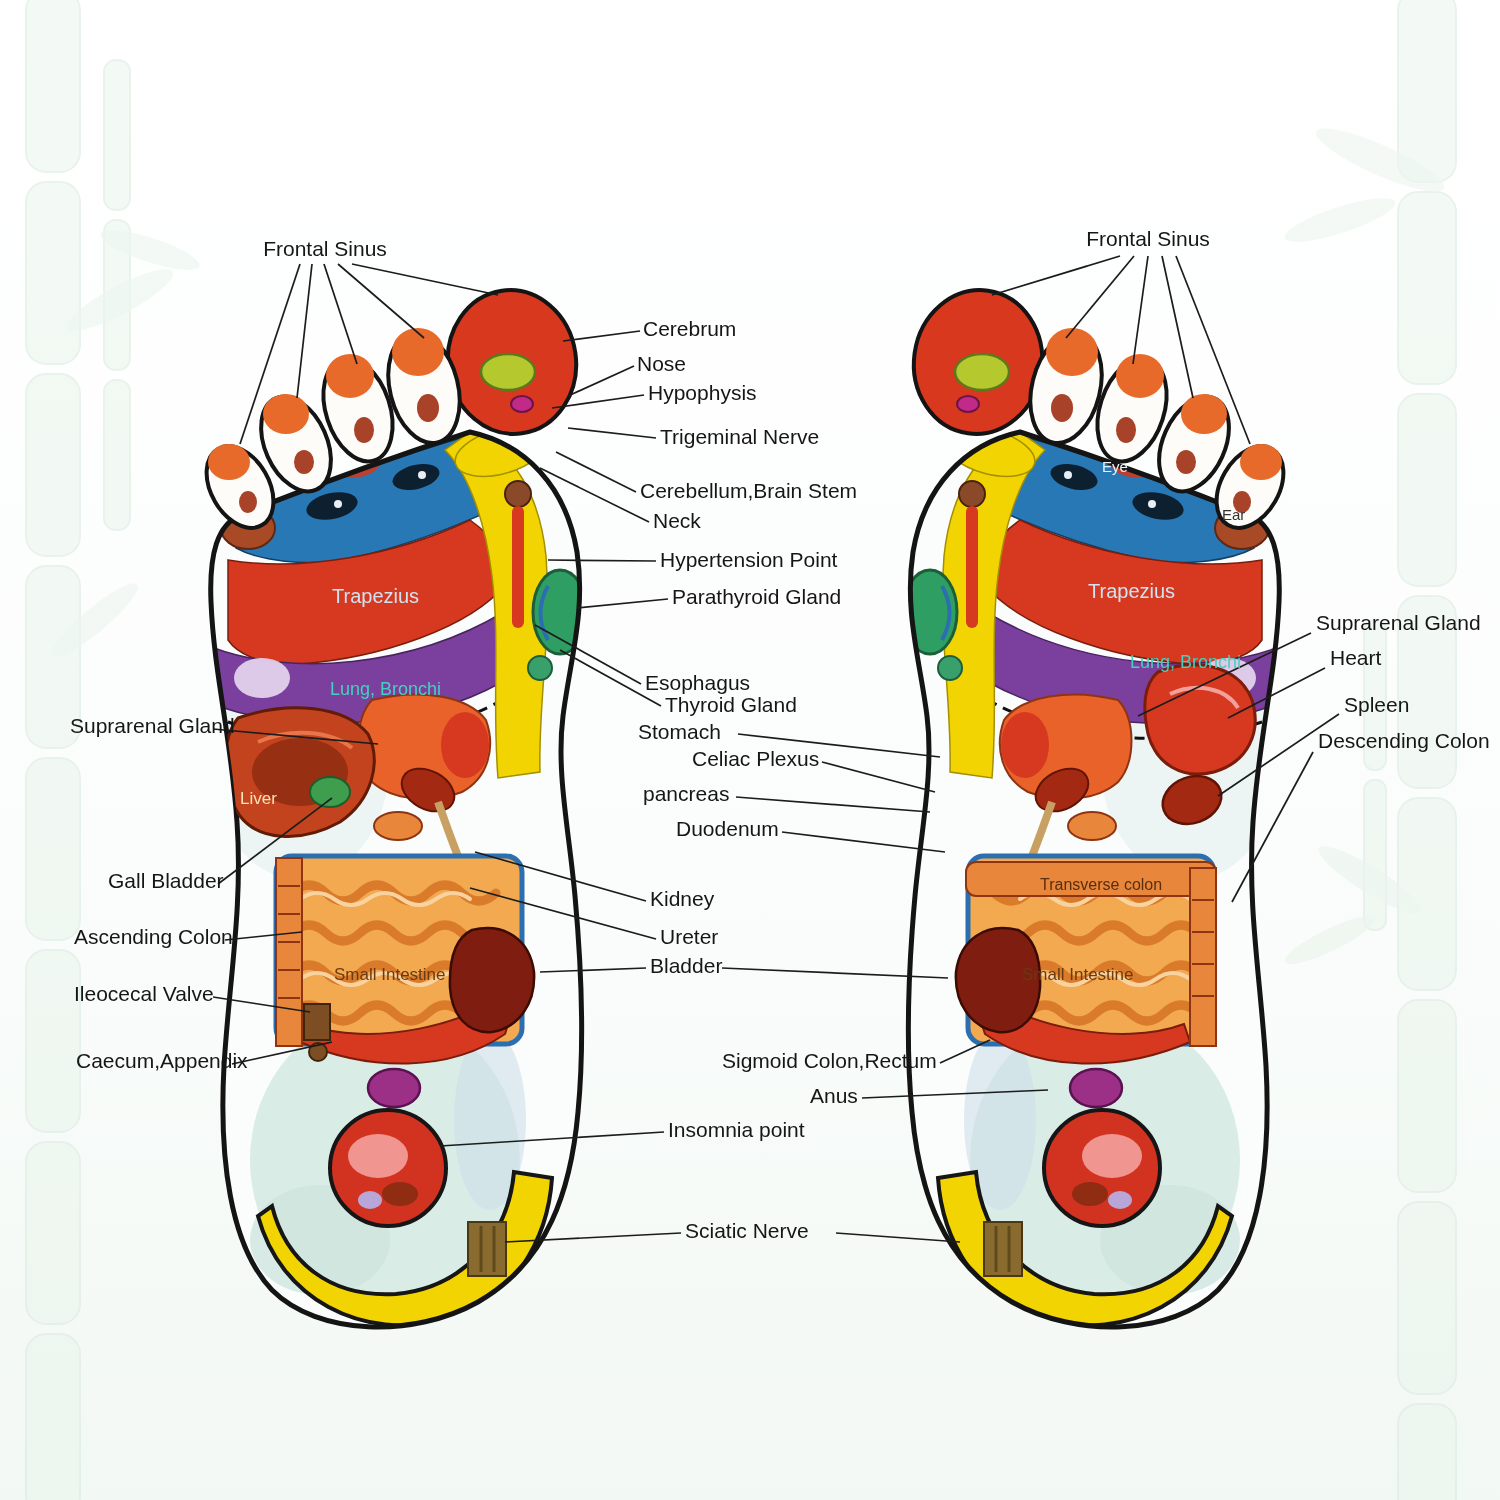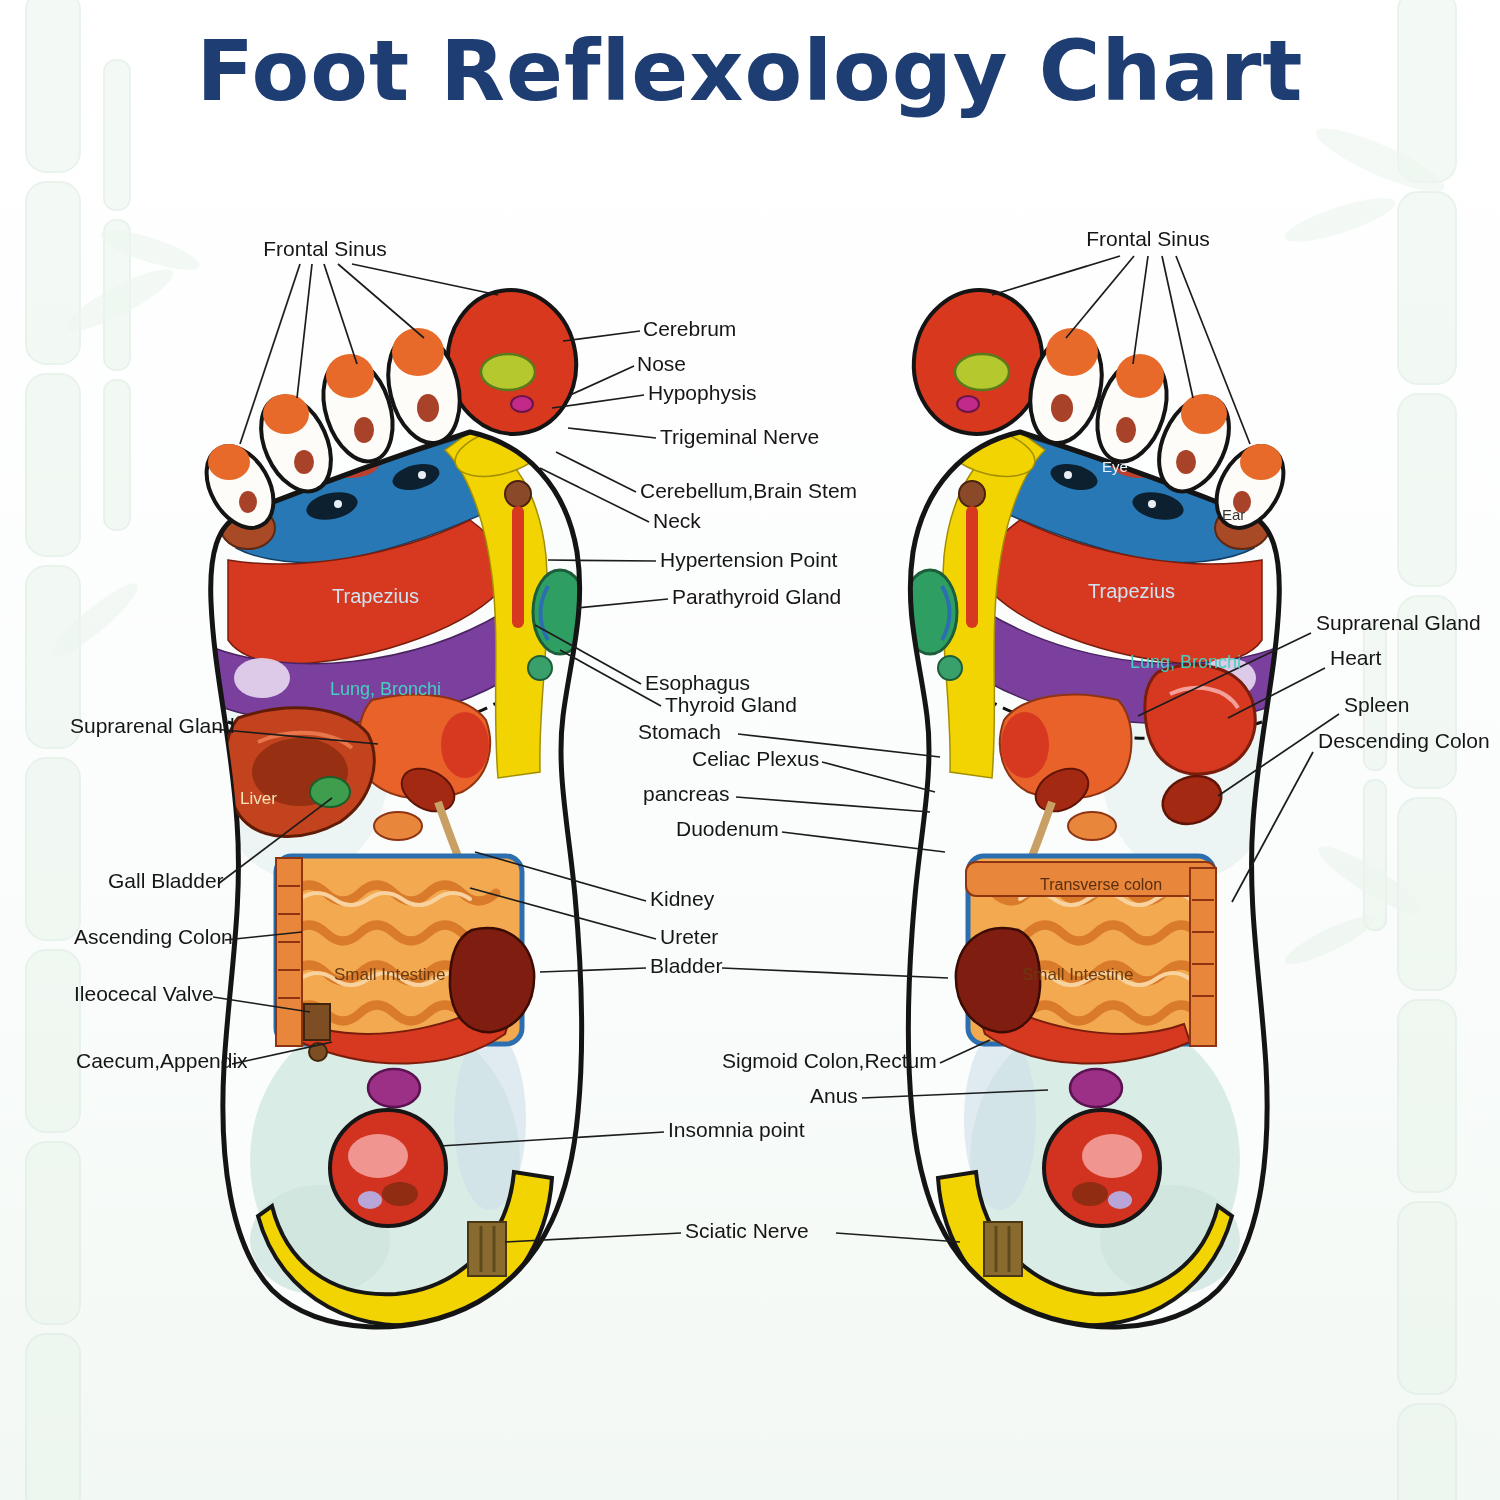--- a/index.html
+++ b/index.html
@@ -32,21 +32,20 @@
   .squig2{stroke:#f8d3a0;stroke-width:4;fill:none;stroke-linecap:round;}
   .bamboo{opacity:.55;}
   .bamboo rect{fill:var(--bamboo,#e9f4ec);stroke:#d8e9dd;stroke-width:2;}
   .leaf{fill:#ddeee2;opacity:.6;}
 </style>
 </head>
 <body>
 
 <div class="canvas">
 
-  <h1 class="title">Foot Reflexology Chart</h1>
 
   <svg viewBox="0 0 1500 1500" width="1500" height="1500">
 
     <g class="bamboo">
       <rect x="26" y="-10" width="54" height="182" rx="20"></rect>
       <rect x="26" y="182" width="54" height="182" rx="20"></rect>
       <rect x="26" y="374" width="54" height="182" rx="20"></rect>
       <rect x="26" y="566" width="54" height="182" rx="20"></rect>
       <rect x="26" y="758" width="54" height="182" rx="20"></rect>
       <rect x="26" y="950" width="54" height="182" rx="20"></rect>

